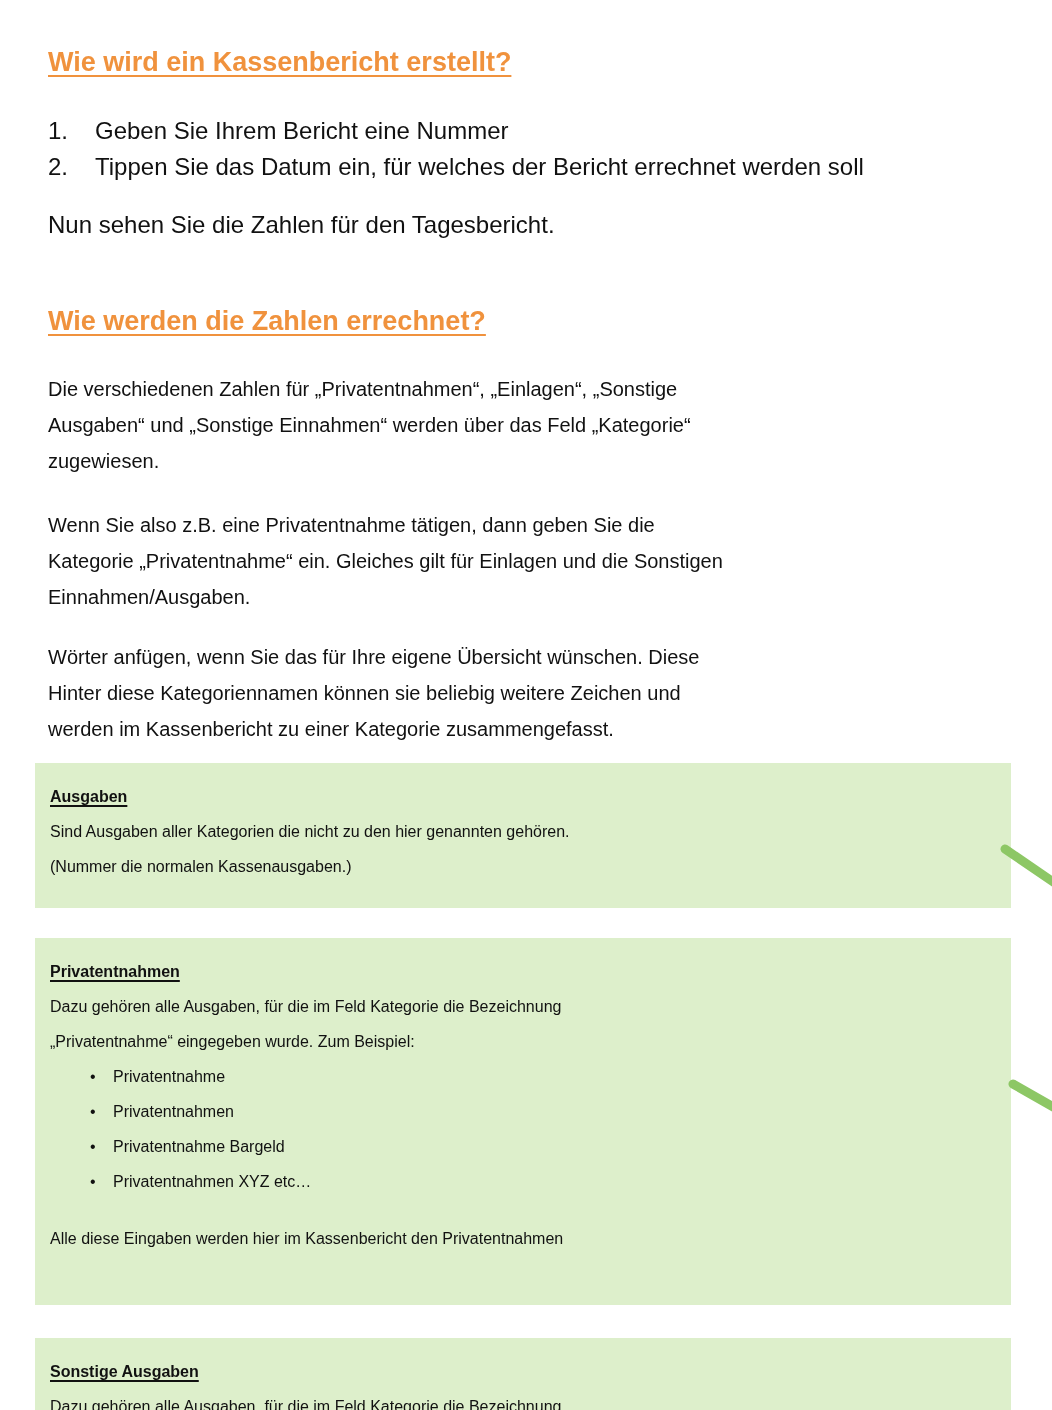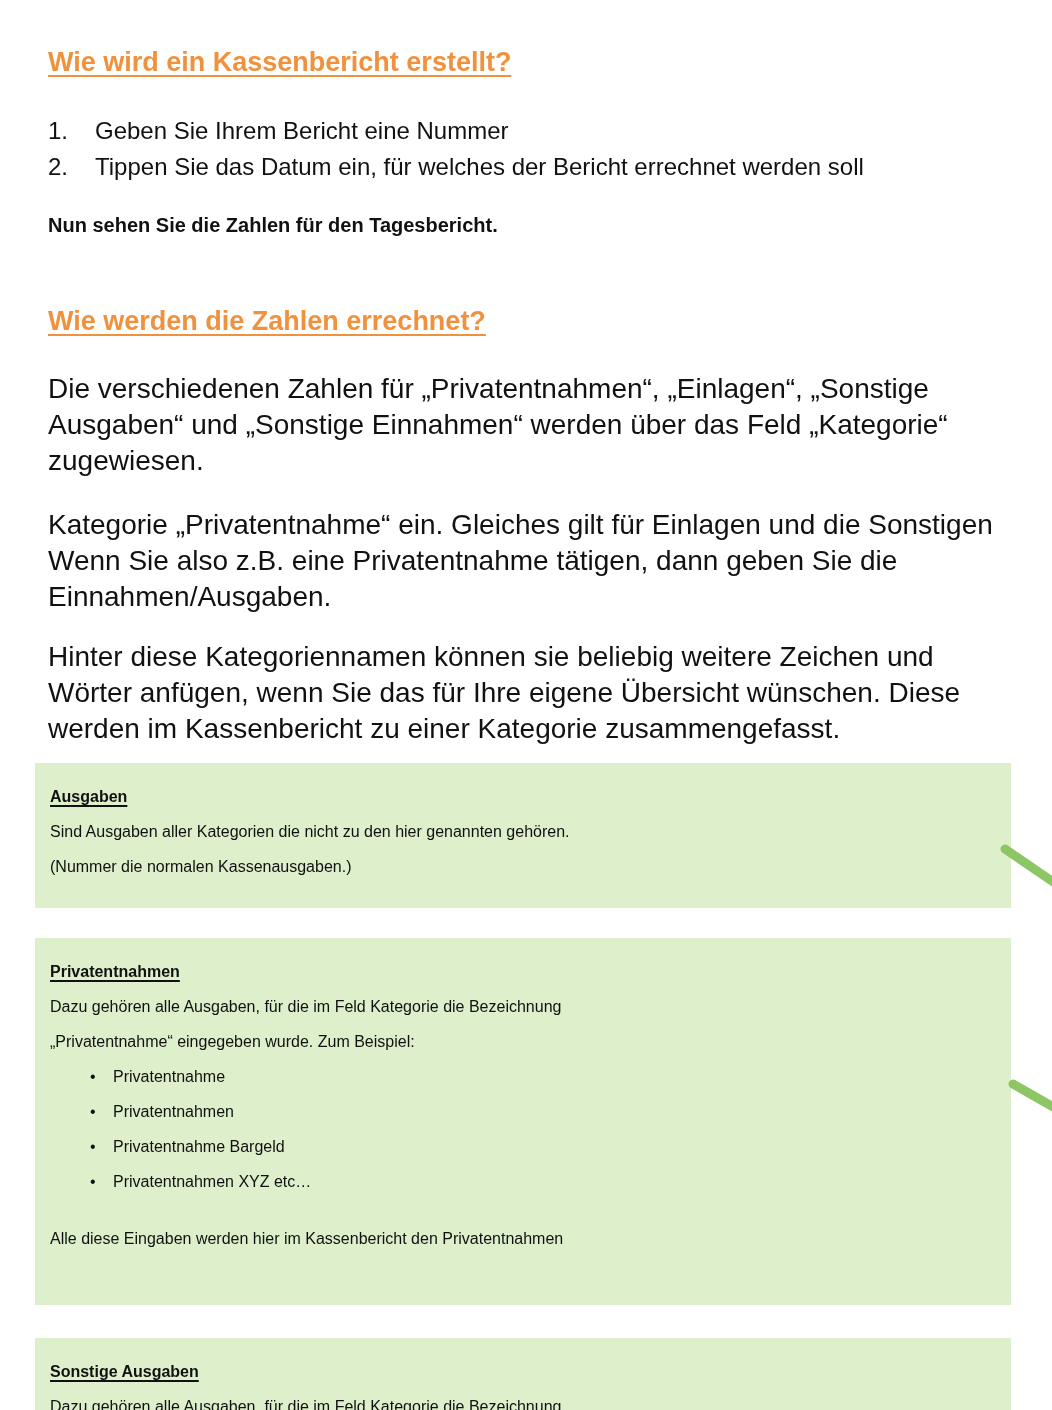--- a/index.html
+++ b/index.html
@@ -36,23 +36,23 @@
     white-space:nowrap;
   }
   .heading-1{margin-bottom:35px;}
   .heading-2{margin-top:62px;}
   .steps{margin-left:48px;}
   .step{display:flex;line-height:36px;font-size:24px;}
   .step-num{width:47px;flex:0 0 47px;}
   .step-text{white-space:nowrap;}
   .outro{
     margin:22px 0 0 48px;
-    font-size:20px;line-height:36px;white-space:nowrap;font-weight:bold;
+    font-size:24px;line-height:36px;white-space:nowrap;
   }
-  .para{margin-left:48px;font-size:28px;}
+  .para{margin-left:48px;font-size:20px;}
   .para-1{margin-top:34px;}
   .para-2{margin-top:28px;}
   .para-3{margin-top:24px;}
   .para-line{line-height:36px;white-space:nowrap;}
   .info-box{
     box-sizing:border-box;
     margin-left:35px;
     width:976px;
     background:var(--box-green);
     padding:16px 15px;
@@ -119,28 +119,28 @@
 
   <h1 class="doc-heading heading-2">Wie werden die Zahlen errechnet?</h1>
 
   <div class="para para-1">
     <div class="para-line">Die verschiedenen Zahlen für „Privatentnahmen“, „Einlagen“, „Sonstige</div>
     <div class="para-line">Ausgaben“ und „Sonstige Einnahmen“ werden über das Feld „Kategorie“</div>
     <div class="para-line">zugewiesen.</div>
   </div>
 
   <div class="para para-2">
+    <div class="para-line">Wenn Sie also z.B. eine Privatentnahme tätigen, dann geben Sie die</div>
     <div class="para-line">Kategorie „Privatentnahme“ ein. Gleiches gilt für Einlagen und die Sonstigen</div>
-    <div class="para-line">Wenn Sie also z.B. eine Privatentnahme tätigen, dann geben Sie die</div>
     <div class="para-line">Einnahmen/Ausgaben.</div>
   </div>
 
   <div class="para para-3">
+    <div class="para-line">Wörter anfügen, wenn Sie das für Ihre eigene Übersicht wünschen. Diese</div>
     <div class="para-line">Hinter diese Kategoriennamen können sie beliebig weitere Zeichen und</div>
-    <div class="para-line">Wörter anfügen, wenn Sie das für Ihre eigene Übersicht wünschen. Diese</div>
     <div class="para-line">werden im Kassenbericht zu einer Kategorie zusammengefasst.</div>
   </div>
 
   <div class="info-box box-1">
     <div class="box-title">Ausgaben</div>
     <div class="box-line">Sind Ausgaben aller Kategorien die nicht zu den hier genannten gehören.</div>
     <div class="box-line">(Nummer die normalen Kassenausgaben.)</div>
   </div>
 
   <div class="info-box box-2">

